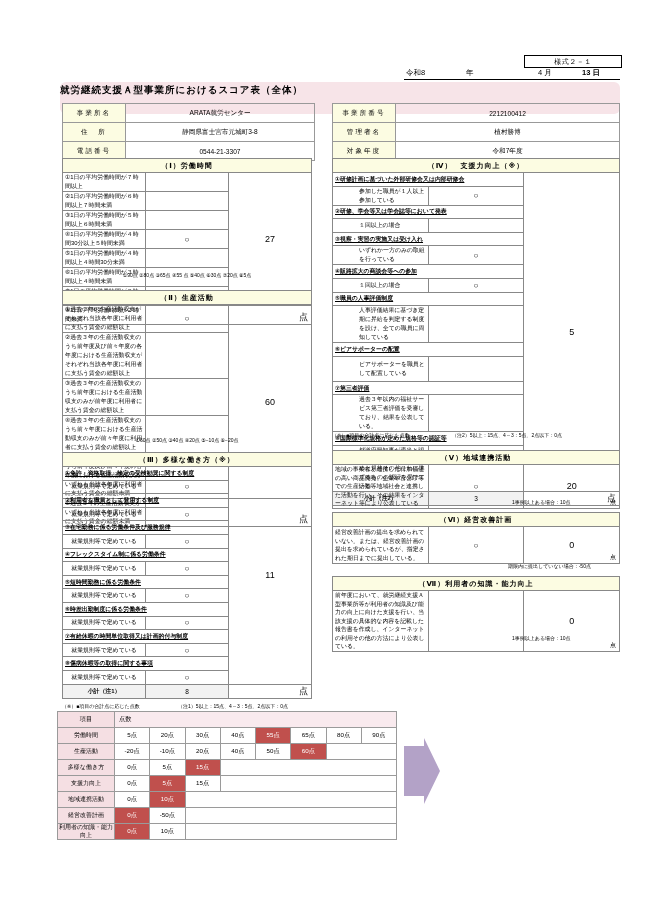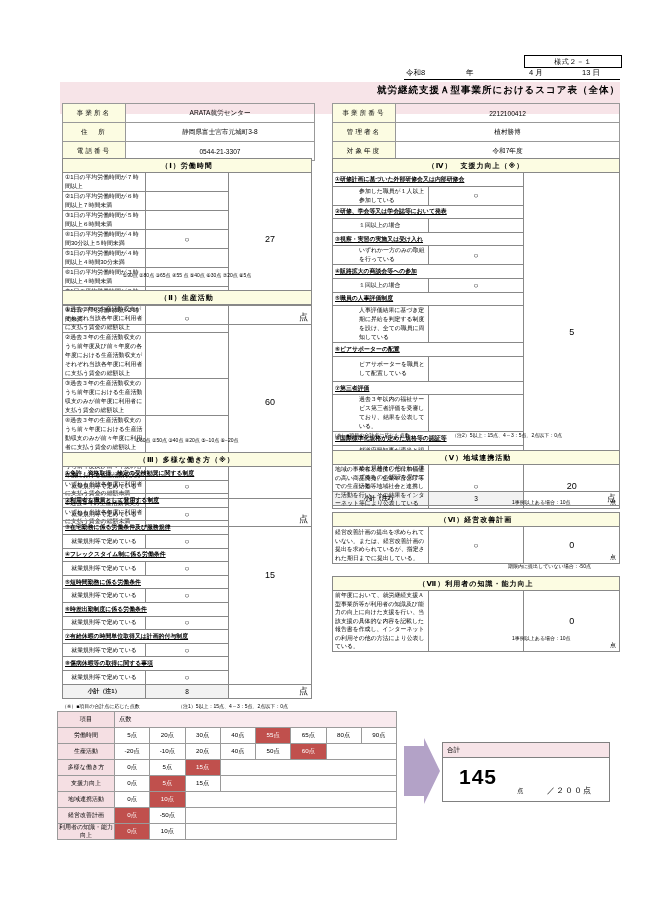--- a/index.html
+++ b/index.html
@@ -16,27 +16,27 @@
     border:1px solid #000;text-align:center;font-size:7px;line-height:11px;
     background:#fff;letter-spacing:.5px;
   }
   .date-line{
     position:absolute;left:404px;top:67px;width:216px;height:12px;
     border-bottom:1px solid #000;font-size:7.5px;line-height:12px;
   }
   .date-line span{position:absolute;bottom:0;}
   .d-era{left:2px;}
   .d-yr{left:62px;}
-  .d-mo{left:125px;}
-  .d-dy{left:178px;}
+  .d-mo{left:134px;}
+  .d-dy{left:178px;font-weight:bold;}
 
   .title-bar{
     position:absolute;left:60px;top:82px;width:560px;height:32px;
-    background:#f7e4e8;text-align:right;font-size:9.5px;font-weight:bold;
-    line-height:15px;letter-spacing:1px;
+    background:#f7e4e8;text-align:left;font-size:9.5px;font-weight:bold;
+    line-height:15px;letter-spacing:1px;border-radius:6px;
   }
 
   
   .info{position:absolute;border-collapse:collapse;table-layout:fixed;}
   .info td{border:1px solid #999;height:18px;font-size:6.6px;text-align:center;padding:0;}
   .info td.lab{background:#fcfce2;width:62px;letter-spacing:2px;}
   #info-left{left:62px;top:103px;width:250px;}
   #info-right{left:332px;top:103px;width:288px;}
   #info-left td.val{width:188px;}
   #info-right td.lab{width:62px;}
@@ -216,21 +216,21 @@
   <div class="note note-c" style="left:62px;top:437px;width:250px;">①60点 ②50点 ③40点 ④20点 ⑤−10点 ⑥−20点</div>
 
   <table class="sec" id="sec3" style="left:62px;top:452px;width:250px;">
       <tbody>
     <tr>
           <td class="hdr" colspan="3">（Ⅲ）多様な働き方（※）</td>
         </tr>
 
     <tr>
           <td class="item grp" colspan="2">①免許・資格取得、検定の受検勧奨に関する制度</td>
-        <td class="pts" rowspan="16">15</td>
+        <td class="pts" rowspan="16">11</td>
         </tr>
     <tr>
           <td class="item sub-row">就業規則等で定めている</td>
         <td class="chk">○</td>
         </tr>
 
     <tr>
           <td class="item grp" colspan="2">②利用者を職員として登用する制度</td>
         </tr>
     <tr>
@@ -487,20 +487,14 @@
           <td>10点</td>
           <td colspan="6"></td>
         </tr>
       </tbody>
   </table>
 
   <svg class="arrow" viewBox="0 0 36 66">
     <polygon points="0,8 20,8 20,0 36,33 20,66 20,58 0,58" fill="#b3a2c7"></polygon>
   </svg>
 
-  <div class="total">
-    <div class="thdr">合計</div>
-    <div class="tval">145</div>
-    <div class="tunit">点</div>
-    <div class="tmax">／２００点</div>
-  </div>
 
 </div>
 
 </body></html>

